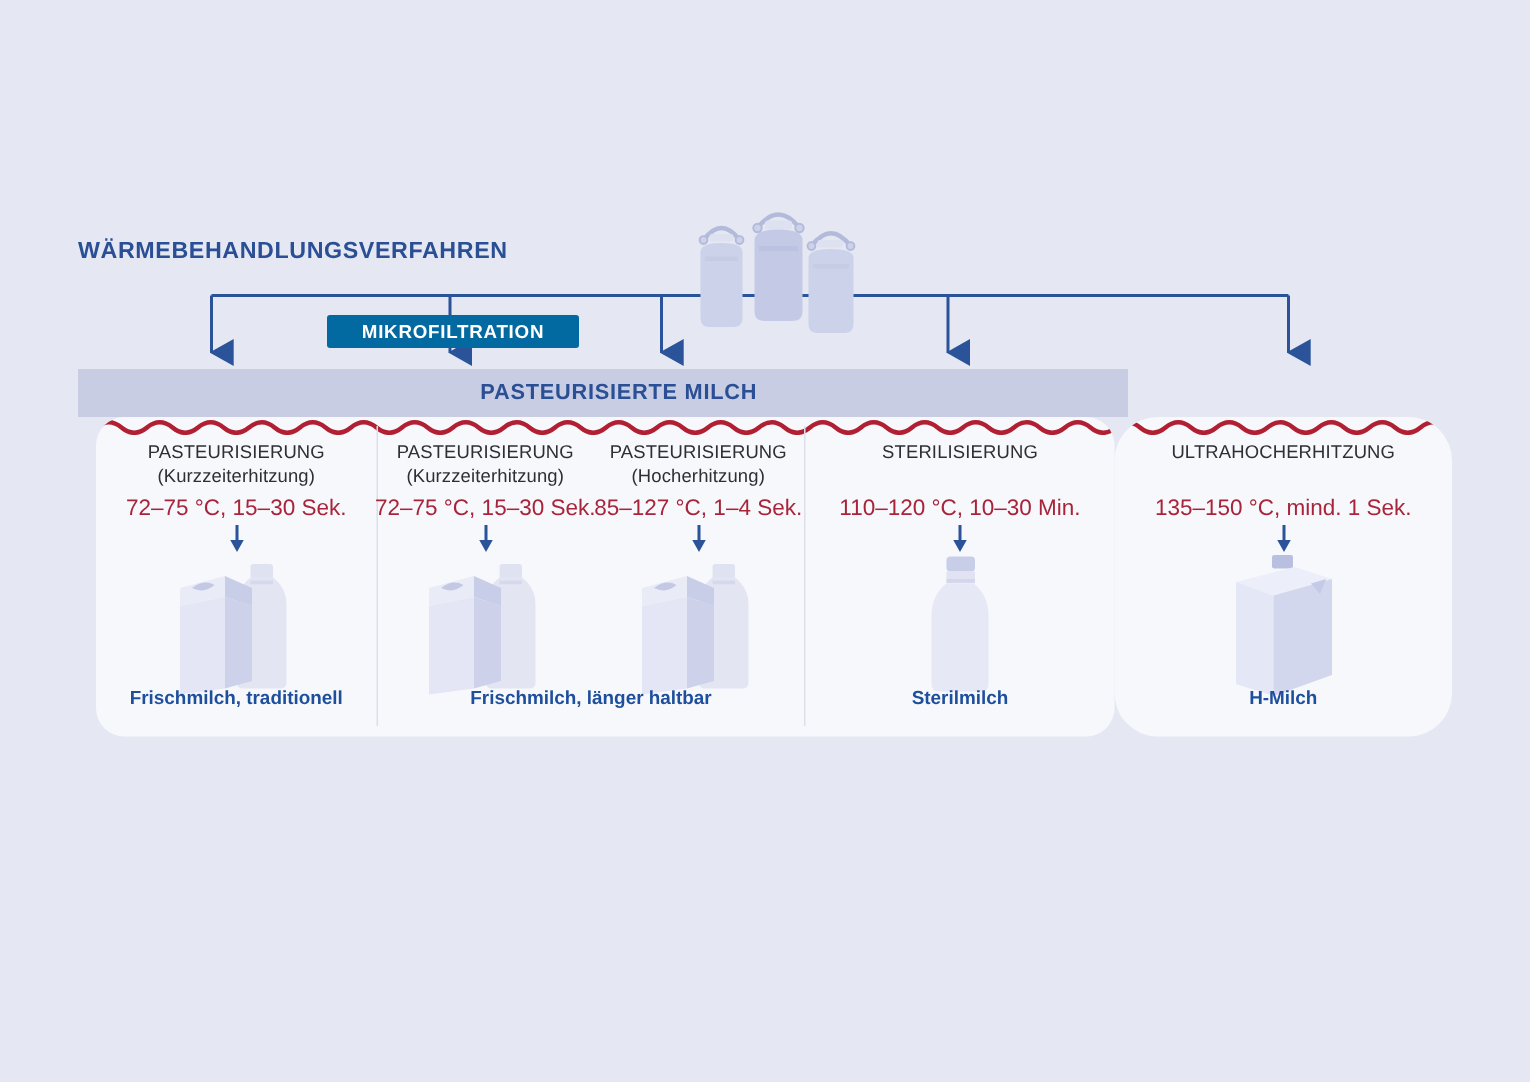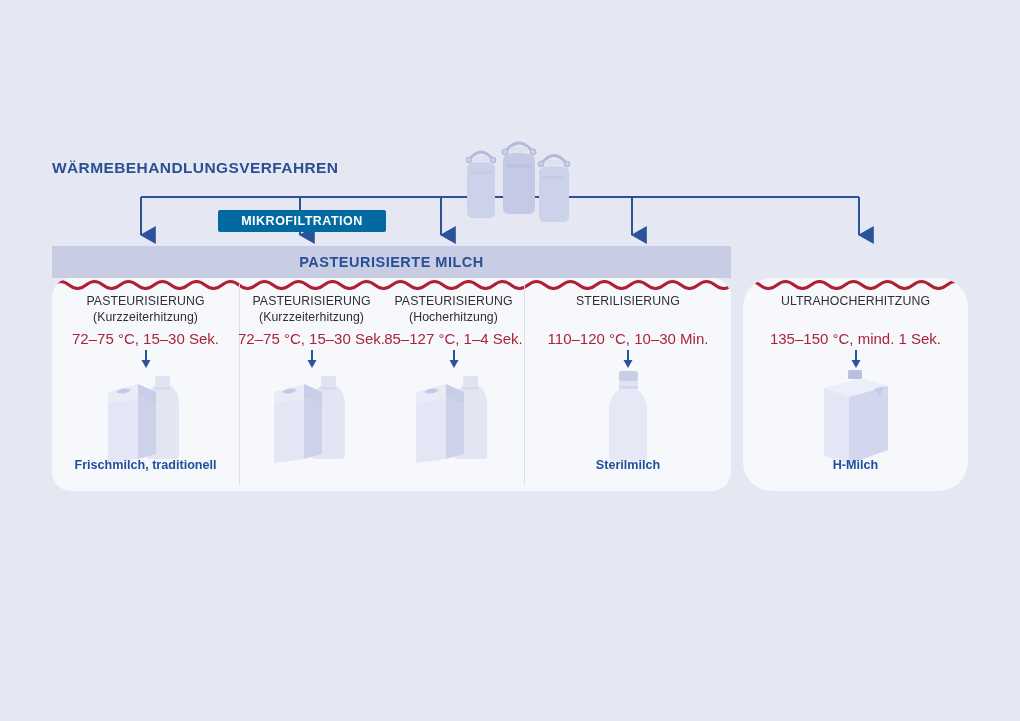--- a/index.html
+++ b/index.html
@@ -33,30 +33,30 @@
     z-index:5;
   }
 
   
   .banner{
     position:absolute;top:246px;height:32px;
     background:#c8cde4;
     display:flex;align-items:center;justify-content:center;
     color:#2a4f94;font-size:14.5px;font-weight:bold;letter-spacing:.5px;
   }
-  #banner-pasteurisierte{left:52px;width:679px;}
+  #banner-pasteurisierte{left:52px;width:679px;padding-left:21px;}
   #banner-uht{left:743px;width:225px;}
 
   
   .panel-group{
     position:absolute;top:278px;height:213px;
     background:#f7f8fc;
     overflow:hidden;
   }
-  #panels-left{left:52px;width:679px;border-radius:19px;}
+  #panels-left{left:64px;width:679px;border-radius:19px;}
   #panels-right{left:743px;width:225px;border-radius:29px;}
 
   .wave{position:absolute;left:0;top:0;width:100%;height:12px;}
 
   .divider{position:absolute;top:6px;width:1px;height:200px;background:#dcdfe9;}
 
   .col{
     position:absolute;top:0;height:213px;
     display:flex;flex-direction:column;align-items:center;
   }
@@ -224,20 +224,22 @@
         <g>
           <polygon points="10,22 40,14 40,28 10,34" fill="#e9ebf7"></polygon>
           <polygon points="40,14 58,22 58,34 40,28" fill="#c9cee8"></polygon>
           <polygon points="10,34 40,28 40,89 10,93" fill="#e4e6f5"></polygon>
           <polygon points="40,28 58,34 58,84 40,89" fill="#cdd2ea"></polygon>
           <path d="M18 22 q8 -6 15 -2 q-7 6 -15 2 z" fill="#c3c9e5"></path>
         </g>
       </svg>
     </div>
 
+    <div style="position:absolute;left:188px;bottom:19px;width:284px;text-align:center;
+                font-size:12.6px;font-weight:bold;color:#1e4f9c;">Frischmilch, länger haltbar</div>
 
     <div class="col" style="left:473px;width:206px;">
       <div class="proc-name">
         <span>STERILISIERUNG</span>
       </div>
       <div class="temp spaced">110–120 °C, 10–30 Min.</div>
       <svg class="down-arrow" viewBox="0 0 12 18">
         <line x1="6" y1="0" x2="6" y2="11" stroke="#2a5399" stroke-width="2"></line>
         <polygon points="1.5,10 10.5,10 6,18" fill="#2a5399"></polygon>
       </svg>

